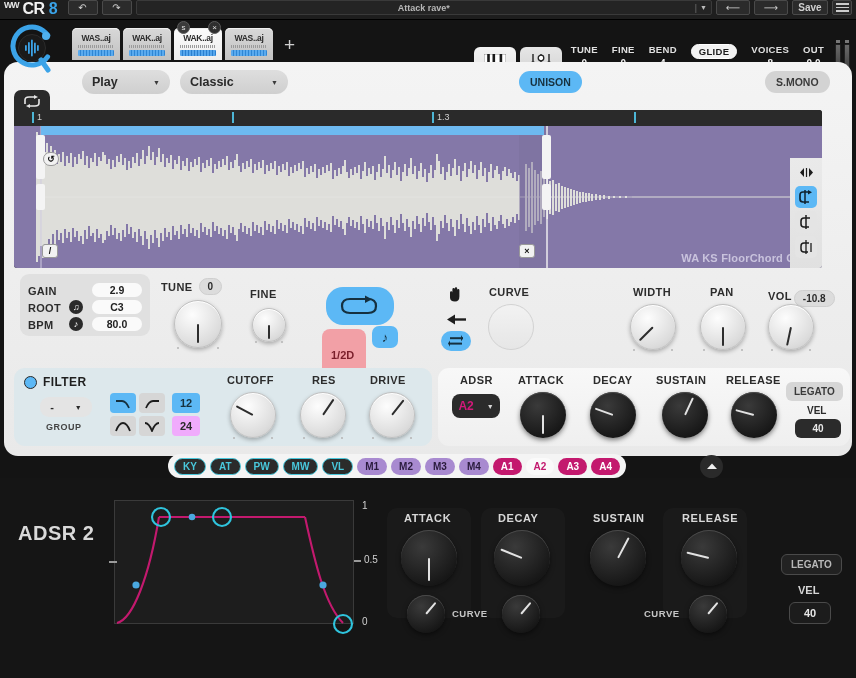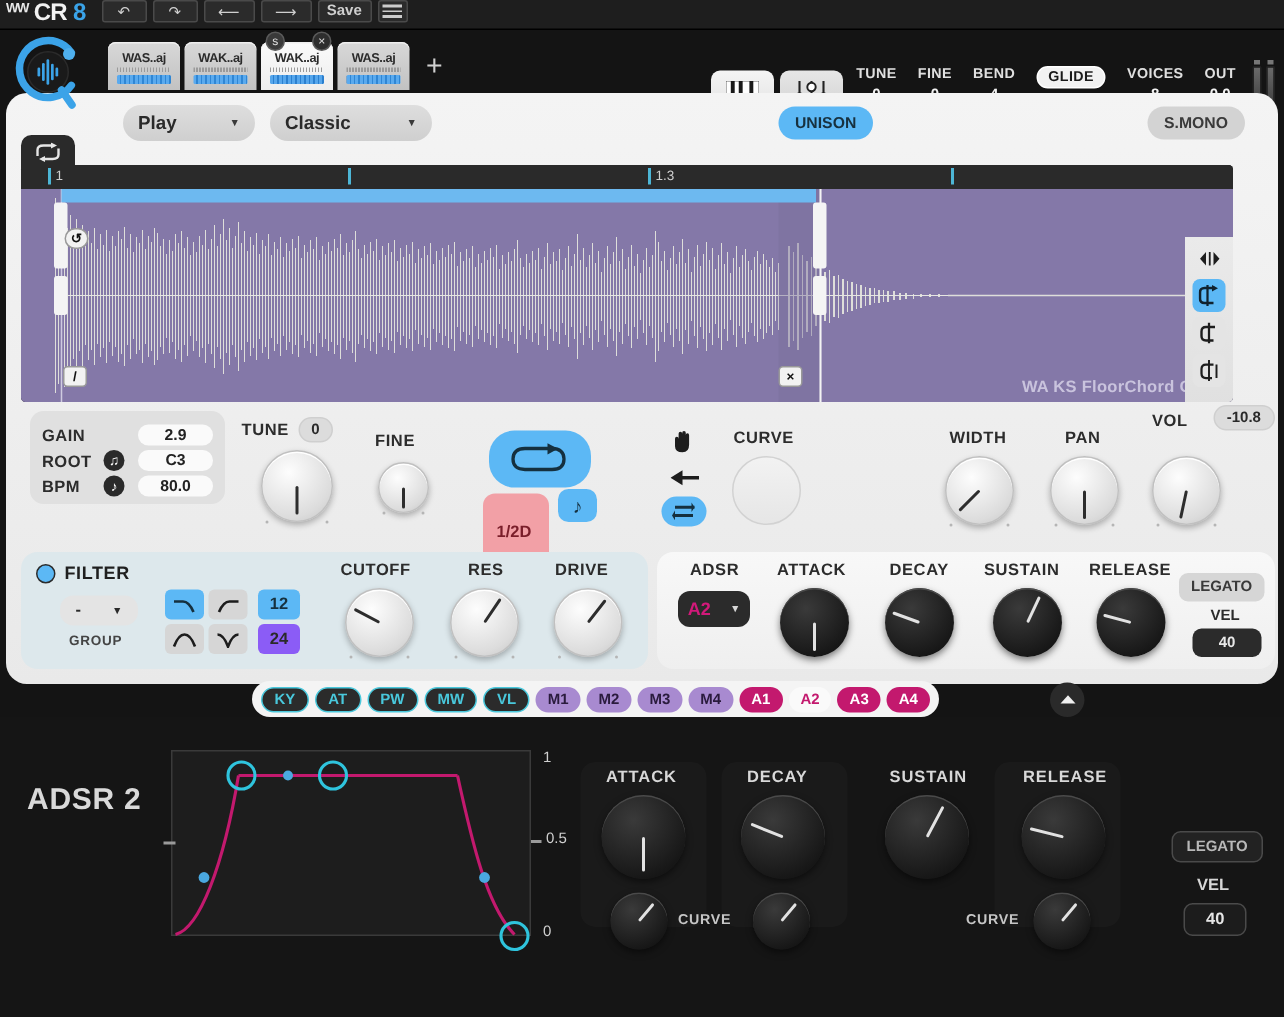--- a/index.html
+++ b/index.html
@@ -201,21 +201,21 @@
   .adsr-panel {
     position: absolute; left: 434px; top: 306px; width: 412px; height: 78px;
     background: linear-gradient(180deg,#f8f8f8,#efefef); border-radius: 11px;
   }
   .fbtn {
     width: 26px; height: 20px; border-radius: 4px; background: #d6d6d6;
     display: flex; align-items: center; justify-content: center; cursor: pointer;
   }
   .fbtn.sel { background: #5cb8f5; }
   .slopebtn {
-    width: 28px; height: 20px; border-radius: 4px; background: #8b5cf6; color: #2a2a2a;
+    width: 28px; height: 20px; border-radius: 4px; background: #f0abfc; color: #2a2a2a;
     display: flex; align-items: center; justify-content: center; cursor: pointer;
     font-size: 11px; font-weight: bold;
   }
   .slopebtn.sel { background: #5cb8f5; color: #16313f; }
 
   
   .modbar {
     position: absolute; left: 168px; top: 454px; height: 24px;
     background: #f4f4f4; border-radius: 12px; display: flex; align-items: center;
     gap: 4px; padding: 0 6px; z-index: 10;
@@ -260,20 +260,25 @@
 <body>
 
 <div id="app">
 
   <div class="titlebar">
     <span class="logo-w">ᵂᵂ</span>
     <span class="logo-cr">CR</span>
     <span class="logo-8">8</span>
     <div class="tbtn" style="margin-left:6px">↶</div>
     <div class="tbtn">↷</div>
+    <div class="preset-field">
+      <span>Attack rave*</span>
+      <span class="preset-sep">|</span>
+      <span class="preset-caret">▼</span>
+    </div>
     <div class="tbtn" style="min-width:34px">⟵</div>
     <div class="tbtn" style="min-width:34px">⟶</div>
     <div class="tbtn" style="min-width:36px;font-weight:bold">Save</div>
     <div class="tbtn" style="min-width:20px">
       <span class="hamb">
           <i></i>
           <i></i>
           <i></i>
         </span>
     </div>
@@ -825,21 +830,21 @@
         </span>
     </div>
 
     <span class="klab" style="position:absolute;left:706px;top:224px">PAN</span>
     <div class="knob light knob-dots" style="position:absolute;left:696px;top:242px;width:46px;height:46px">
       <span class="ptr l" style="transform:rotate(0deg)">
           <i style="height:19px;margin-left:-1px"></i>
         </span>
     </div>
 
-    <div style="position:absolute;left:764px;top:208px;display:flex;align-items:flex-end;gap:17px">
+    <div style="position:absolute;left:764px;top:228px;display:flex;align-items:flex-start;gap:2px">
       <span class="klab">VOL</span>
       <span class="vchip">-10.8</span>
     </div>
     <div class="knob light knob-dots" style="position:absolute;left:764px;top:242px;width:46px;height:46px">
       <span class="ptr l" style="transform:rotate(12deg)">
           <i style="height:19px;margin-left:-1px"></i>
         </span>
     </div>
 
     <div class="filter-panel">

